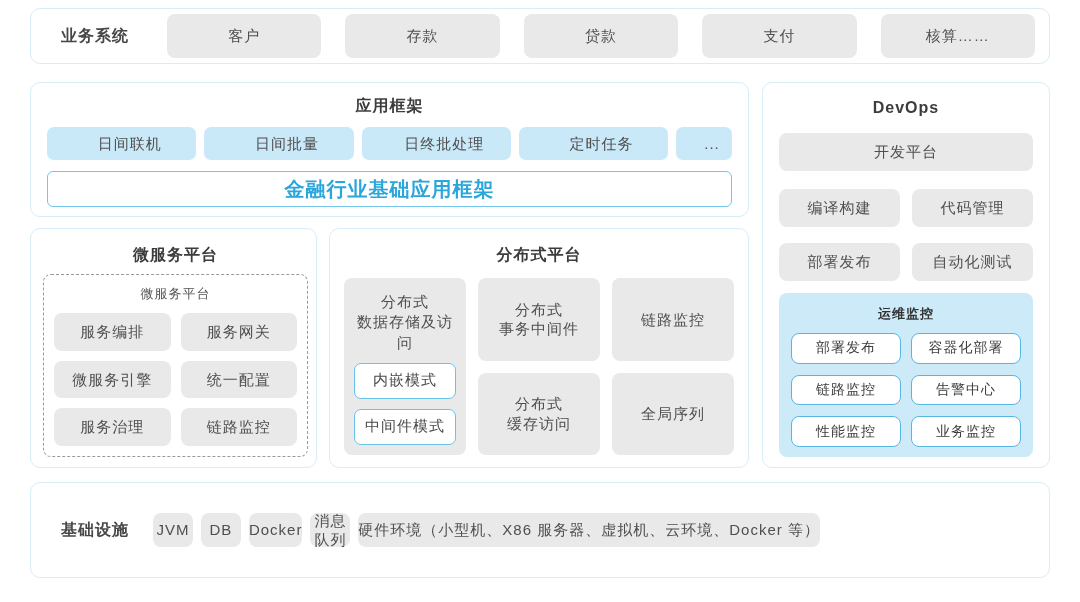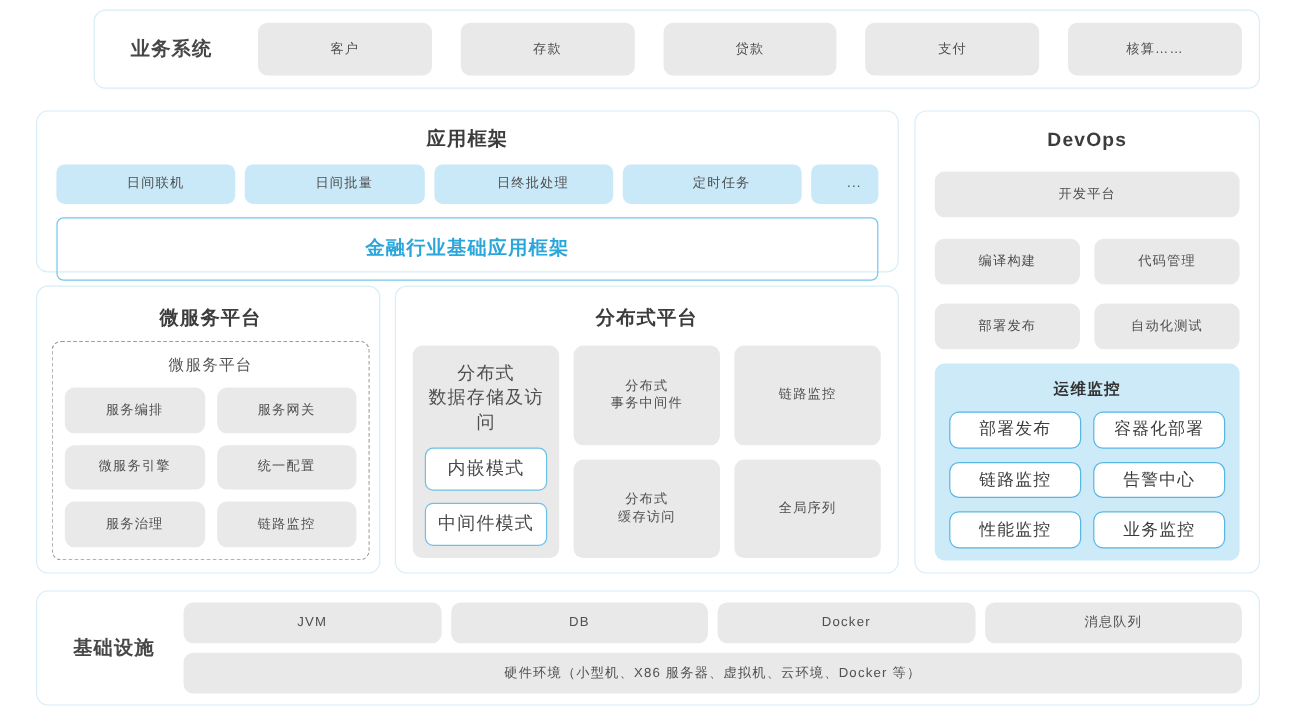--- a/index.html
+++ b/index.html
@@ -21,38 +21,37 @@
     font-size: 16px;
     font-weight: 600;
     color: #3c3c3c;
     letter-spacing: 1px;
   }
   .box {
     display: flex;
     align-items: center;
     justify-content: center;
     border-radius: 8px;
-    font-size: 11px;
+    font-size: 15px;
     color: #4f4f4f;
     text-align: center;
     white-space: pre-line;
     line-height: 1.3;
     letter-spacing: 1px;
   }
   .gray { background: #e9e9e9; }
   .blue { background: #c9e8f8; padding-left: 16px; }
 
   
   .top-band {
-    height: 66px;
+    height: 56px;
     display: flex;
     align-items: center;
     gap: 24px;
     padding: 0 14px 0 16px;
-    margin-left: 48px;
   }
   .band-label {
     flex: 0 0 96px;
     font-size: 16px;
     font-weight: 600;
     color: #474747;
     letter-spacing: 1px;
     text-align: center;
   }
   .top-band .box { flex: 1; height: 44px; }
@@ -61,27 +60,27 @@
   .middle { display: flex; gap: 13px; margin-top: 18px; height: 386px; }
   .left-col { flex: 1; display: flex; flex-direction: column; gap: 11px; }
 
   
   .app-frame { height: 135px; padding: 13px 16px 0 16px; }
   .app-row { display: flex; gap: 8px; margin-top: 10px; }
   .app-row .box { flex: 1; height: 33px; border-radius: 7px; }
   .app-row .more-box { flex: 0 0 56px; }
   .base-frame {
     margin-top: 11px;
-    height: 53px;
+    height: 36px;
     border: 1px solid #74c7eb;
     border-radius: 6px;
     display: flex;
     align-items: center;
     justify-content: center;
-    font-size: 16px;
+    font-size: 20px;
     font-weight: 700;
     color: #2ba6db;
     letter-spacing: 1px;
   }
 
   .left-bottom { flex: 1; display: flex; gap: 12px; }
 
   
   .micro { width: 287px; padding: 10px 8px 10px 12px; display: flex; flex-direction: column; }
   .micro .sec-title { margin: 6px 0 8px 0; }
@@ -192,21 +191,21 @@
 
   
   .bottom-band {
     margin-top: 14px;
     height: 96px;
     display: flex;
     align-items: center;
     gap: 10px;
     padding: 0 14px 0 16px;
   }
-  .infra-right { flex: 1; display: flex; flex-direction: column; gap: 8px; }
+  .infra-right { flex: 1; display: flex; flex-direction: row; gap: 8px; }
   .infra-row { display: flex; gap: 8px; }
   .infra-row .box { flex: 1; height: 34px; }
   .hw-box { height: 34px; }
 </style>
 </head>
 <body>
 
 <div class="page">
 
   <div class="panel top-band">

